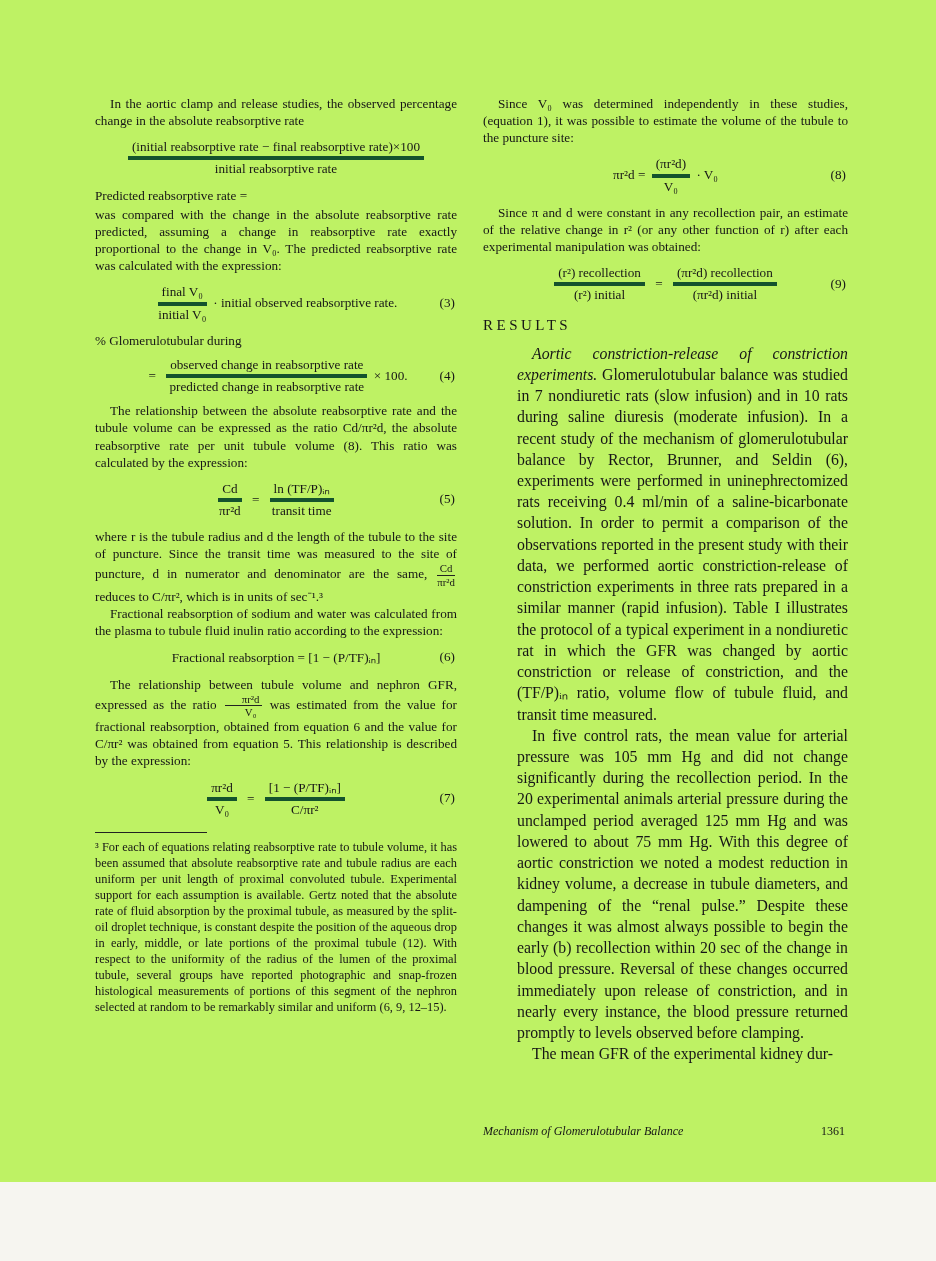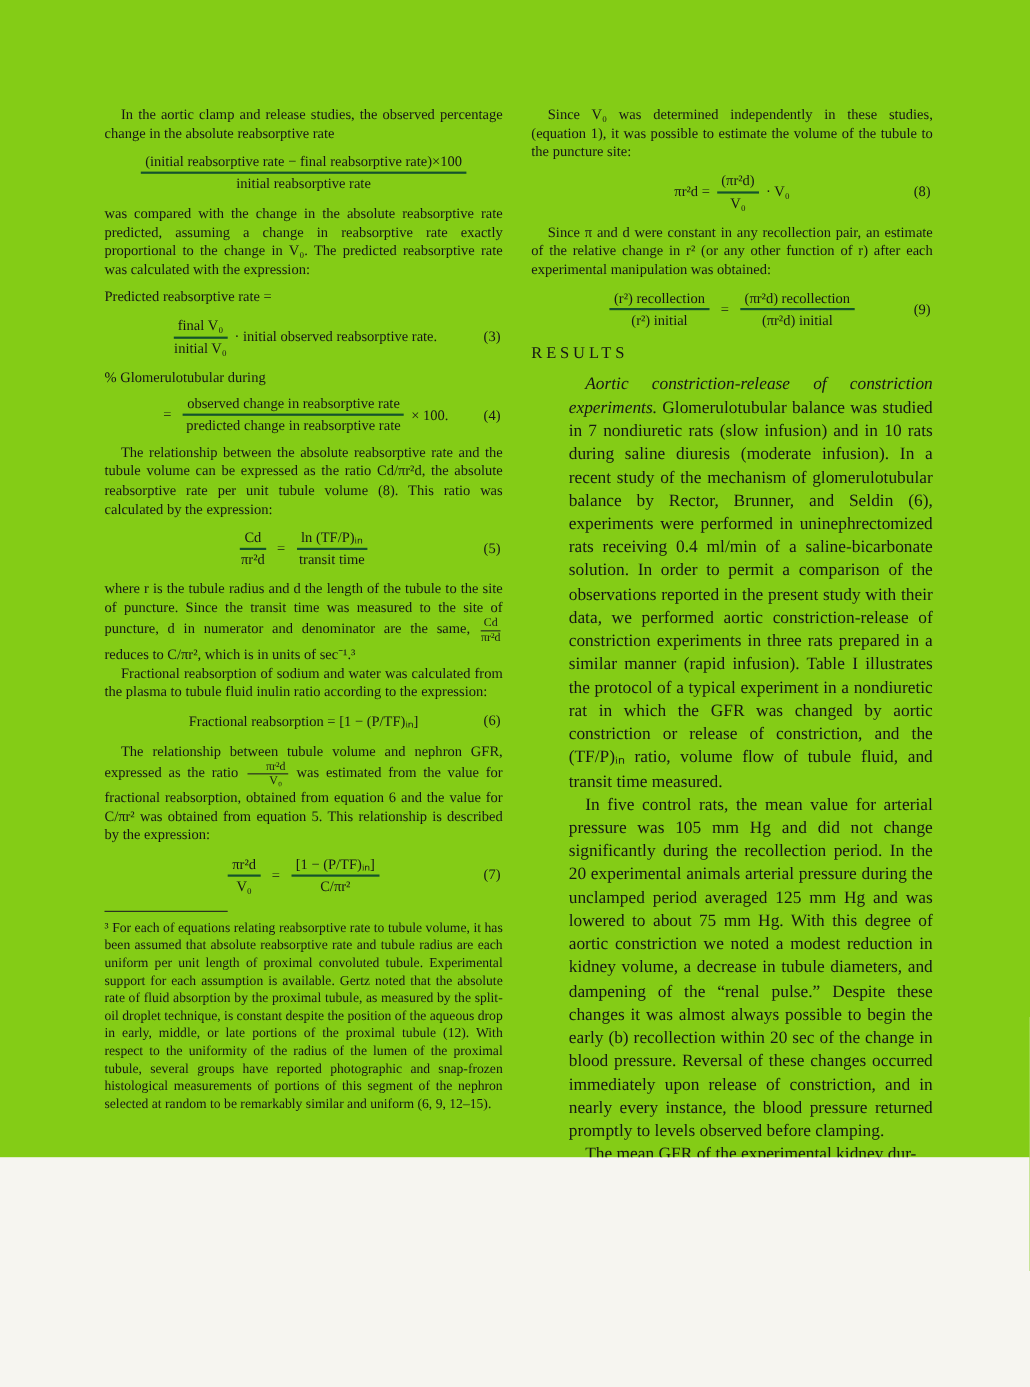--- a/index.html
+++ b/index.html
@@ -4,22 +4,22 @@
 <style>
   html, body { margin:0; padding:0; }
   body {
     width:936px; height:1261px;
     background:#f6f5f0;
     font-family:"Liberation Serif", serif;
     color:#161616;
   }
   .page {
     position:relative;
-    width:936px; height:1052px;
-    background:#84cc16;
+    width:936px; height:1182px;
+    background:#bef264;
     overflow:hidden;
   }
   .columns {
     display:flex;
     gap:26px;
     padding:95px 88px 0 95px;
   }
   .col { flex:none; }
   .col.left  { width:362px; }
   .col.right { width:365px; }
@@ -32,21 +32,21 @@
   
   .eq { position:relative; margin:9px 0; text-align:center; }
   .eq.tight { margin:7px 0; }
   .eq .eqbody > span { vertical-align:middle; }
   .eq .eqnum {
     position:absolute; right:2px; top:50%;
     transform:translateY(-50%);
   }
   .eqline { margin:8px 0 2px; text-align:left; }
   .frac { display:inline-block; vertical-align:middle; text-align:center; margin:0 3px; }
-  .frac .num { display:block; border-bottom:2px solid #14532d; padding:0 4px 1px; }
+  .frac .num { display:block; border-bottom:4px solid #14532d; padding:0 4px 1px; }
   .frac .den { display:block; padding-top:0; }
   .eqop { display:inline-block; margin:0 4px; }
   .ifrac {
     display:inline-block; vertical-align:middle; text-align:center;
     font-size:0.82em; line-height:1.12; margin:0 2px;
   }
   .ifrac .num { display:block; border-bottom:1px solid #222; padding:0 2px; }
   .ifrac .den { display:block; }
 
   
@@ -60,21 +60,21 @@
     font-weight:normal;
     margin:13px 0 9px;
   }
   .lead-italic { font-style:italic; }
 
   
   .footer {
     position:absolute;
     top:1124px; left:483px; width:362px;
     display:flex; justify-content:space-between; align-items:baseline;
-    font-size:18px;
+    font-size:12px;
   }
   .footer .title { font-style:italic; }
 
   .scan-line {
     position:absolute;
     left:86px; top:1246px;
     width:802px; height:3px;
     background:#3566cc;
   }
 </style>
@@ -89,23 +89,23 @@
 
       <div class="eq small">
         <span class="eqbody">
           <span class="frac">
             <span class="num">(initial reabsorptive rate − final reabsorptive rate)×100</span>
             <span class="den">initial reabsorptive rate</span>
           </span>
         </span>
       </div>
 
+      <p class="small eqline">Predicted reabsorptive rate =</p>
+
       <p class="small">was compared with the change in the absolute reabsorptive rate predicted, assuming a change in reabsorptive rate exactly proportional to the change in V₀. The predicted reabsorptive rate was calculated with the expression:</p>
-
-      <p class="small eqline">Predicted reabsorptive rate =</p>
 
       <div class="eq small">
         <span class="eqbody">
           <span class="frac">
             <span class="num">final V₀</span>
             <span class="den">initial V₀</span>
           </span>
           <span>· initial observed reabsorptive rate.</span>
         </span>
         <span class="eqnum">(3)</span>

